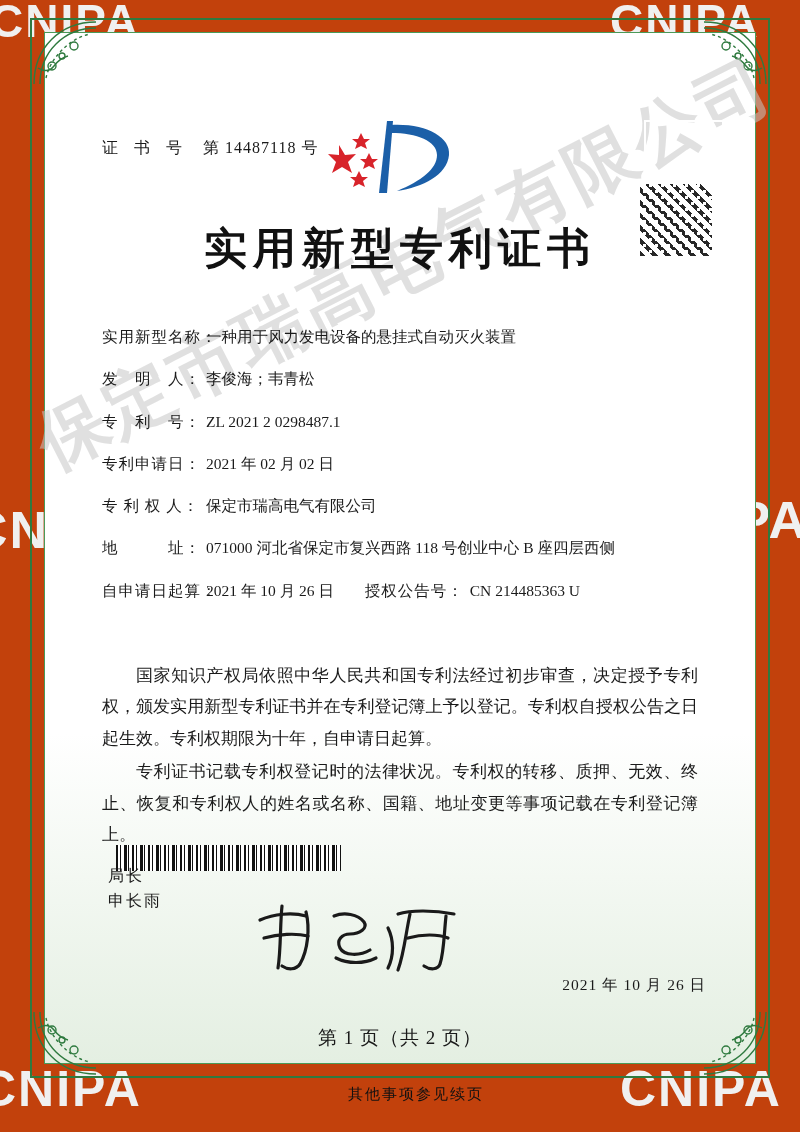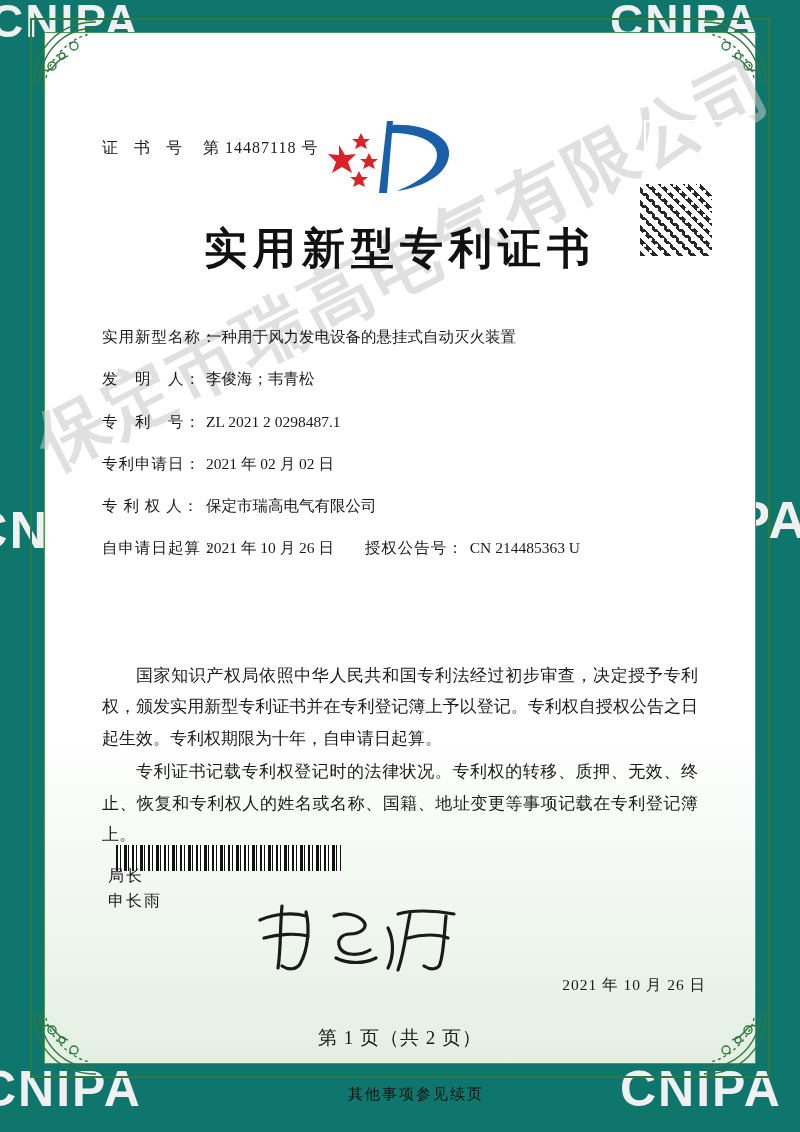--- a/index.html
+++ b/index.html
@@ -12,21 +12,21 @@
     height: 1132px;
     font-family: "Liberation Serif", "DejaVu Serif", serif;
     color: #1a1a1a;
     overflow: hidden;
   }
 
   .page {
     position: relative;
     width: 800px;
     height: 1132px;
-    background: #0f766e;
+    background: #c2410c;
     overflow: hidden;
   }
 
   
   .wm-layer {
     position: absolute;
     inset: 0;
     pointer-events: none;
     overflow: hidden;
   }
@@ -354,20 +354,23 @@
         <span class="lbl sp1">发　明　人：</span><span class="val">李俊海；韦青松</span>
       </div>
       <div class="field">
         <span class="lbl sp1">专　利　号：</span><span class="val">ZL 2021 2 0298487.1</span>
       </div>
       <div class="field">
         <span class="lbl sp1">专利申请日：</span><span class="val">2021 年 02 月 02 日</span>
       </div>
       <div class="field">
         <span class="lbl sp1">专 利 权 人：</span><span class="val">保定市瑞高电气有限公司</span>
+      </div>
+      <div class="field">
+        <span class="lbl sp1">地　　　址：</span><span class="val" style="width:458px">071000  河北省保定市复兴西路 118 号创业中心 B 座四层西侧</span>
       </div>
       <div class="row-inline" style="margin-top:4px">
         <span class="lbl2 sp1">自申请日起算：</span><span class="val2">2021 年 10 月 26 日</span>
         <span class="lbl3 sp1">授权公告号：</span><span class="val3">CN 214485363 U</span>
       </div>
     </div>
 
     <div class="paragraphs">
       <p>国家知识产权局依照中华人民共和国专利法经过初步审查，决定授予专利权，颁发实用新型专利证书并在专利登记簿上予以登记。专利权自授权公告之日起生效。专利权期限为十年，自申请日起算。</p>
       <p>专利证书记载专利权登记时的法律状况。专利权的转移、质押、无效、终止、恢复和专利权人的姓名或名称、国籍、地址变更等事项记载在专利登记簿上。</p>

